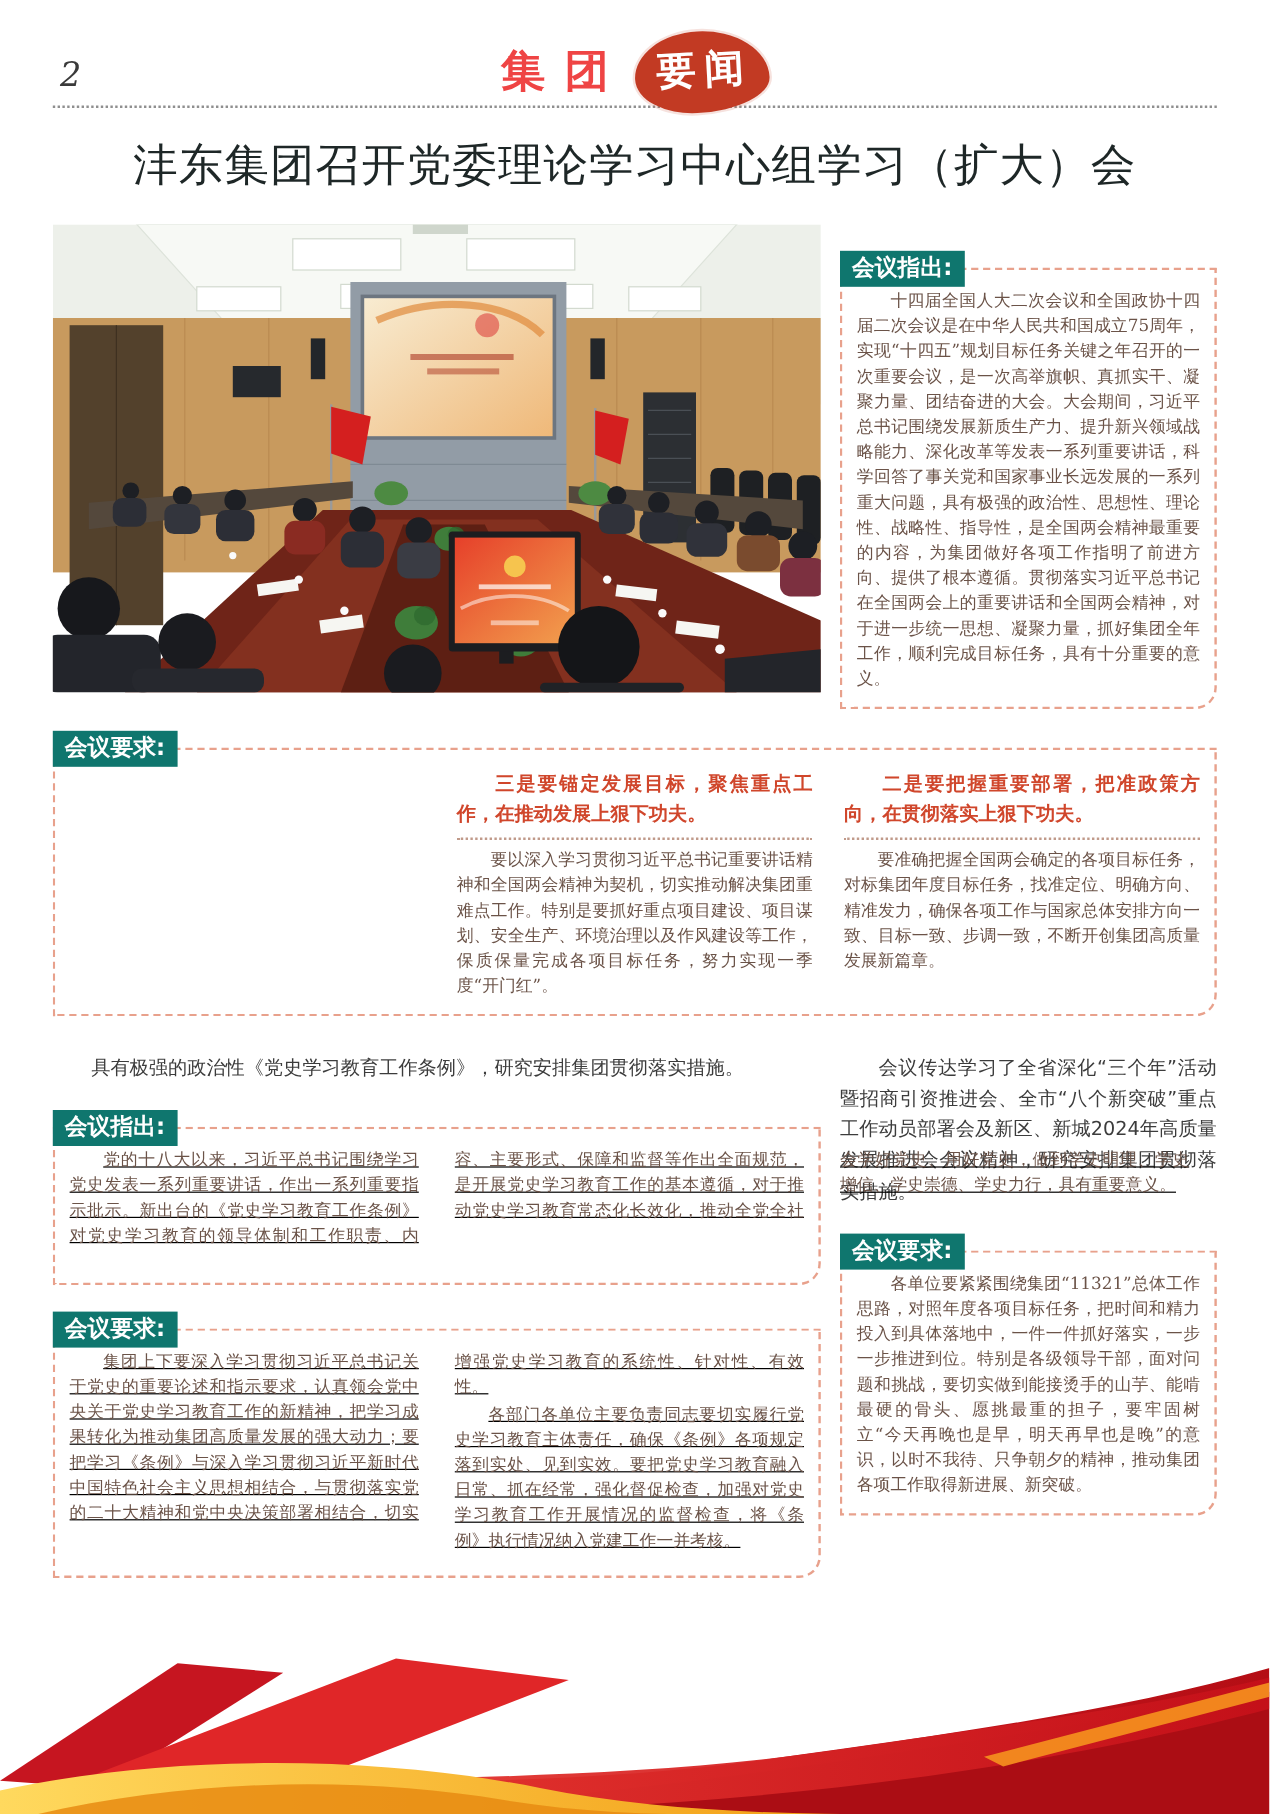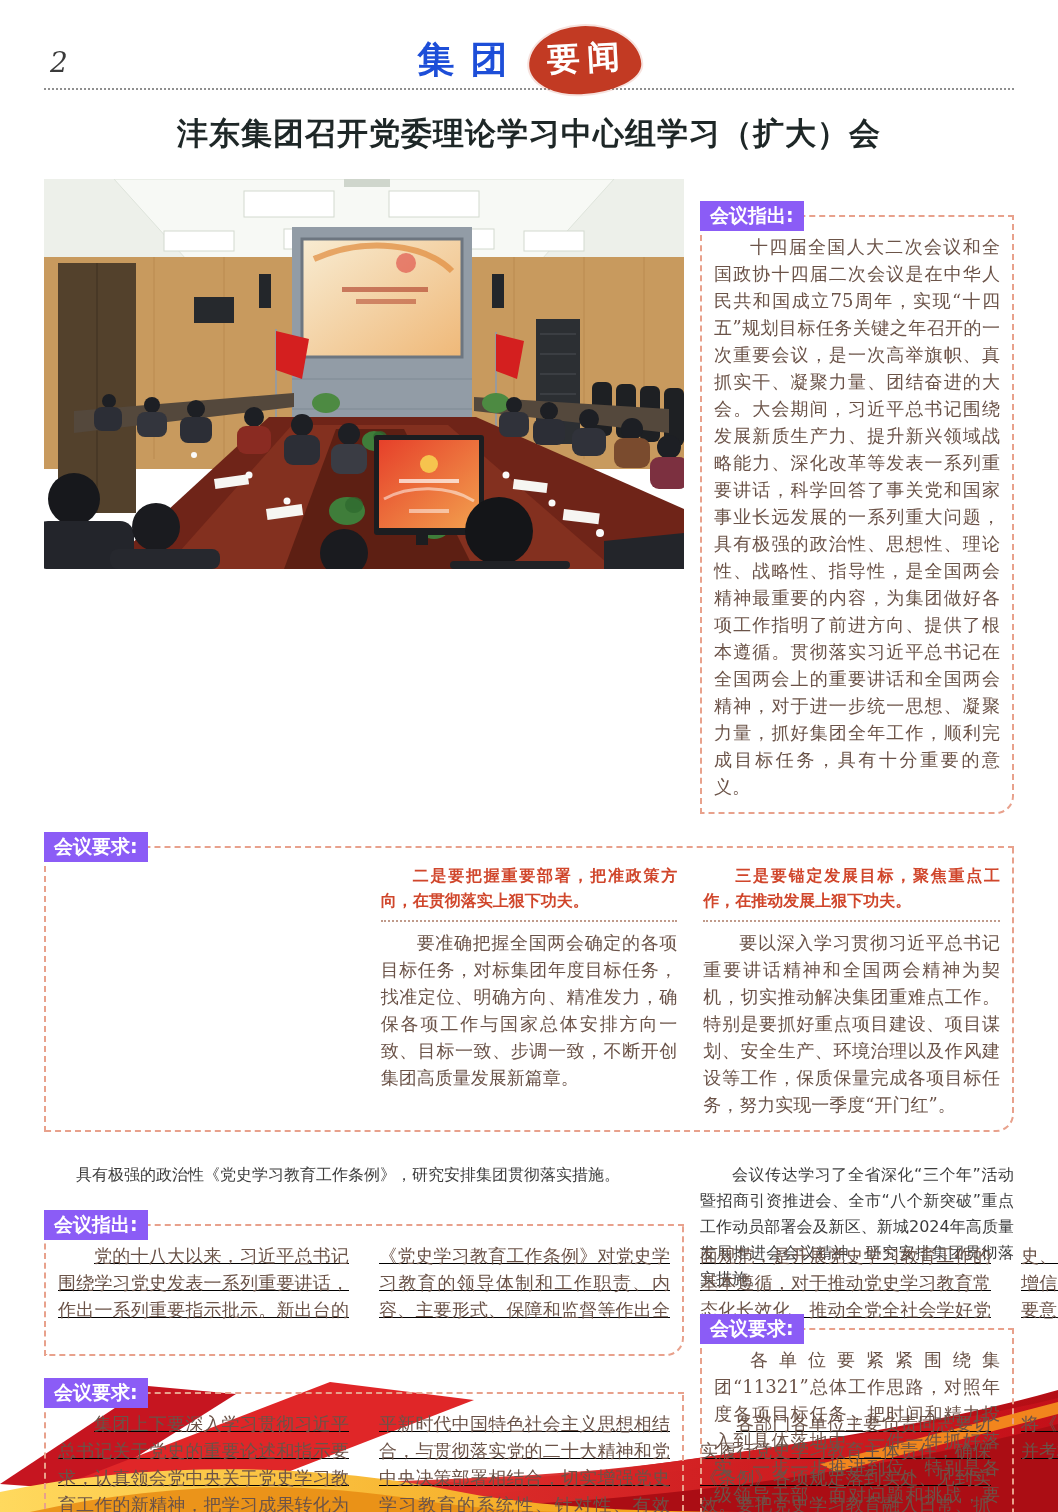--- a/index.html
+++ b/index.html
@@ -3,39 +3,39 @@
 <meta charset="utf-8">
 <style>
   html,body{margin:0;padding:0;background:#ffffff;}
   .page{position:relative;width:1058px;height:1512px;background:#fff;overflow:hidden;
         font-family:"DejaVu Sans",sans-serif;}
   
   .header{position:relative;height:94px;}
   .page-num{position:absolute;left:50px;top:46px;font-size:28px;color:#3a3a3a;
             font-family:"DejaVu Serif",serif;font-style:italic;}
   .brand{position:absolute;left:0;right:0;top:26px;text-align:center;z-index:2;}
-  .brand-prefix{color:#1d4ed8;font-size:37px;font-weight:bold;letter-spacing:16px;
+  .brand-prefix{color:#ef4444;font-size:37px;font-weight:bold;letter-spacing:16px;
                 vertical-align:middle;}
   .brand-seal{display:inline-block;background:#c23a23;color:#ffffff;font-size:33px;
               font-weight:bold;letter-spacing:7px;padding:10px 14px 13px 18px;
               border-radius:48% 52% 55% 45% / 55% 60% 40% 45%;vertical-align:middle;
               transform:rotate(-3deg);box-shadow:0 0 0 2px rgba(194,58,35,.15);}
   .head-rule{position:absolute;left:44px;right:44px;top:88px;border-top:2px dotted #8f8f8f;z-index:1;}
   
   .intro{margin:38px auto 0;width:800px;color:#d2402d;font-size:19px;line-height:1.95;
          text-align:justify;text-indent:2em;}
-  .headline{margin:18px 40px 16px;text-align:center;color:#1e2727;font-weight:700;
-            font-size:31px;line-height:1.38;letter-spacing:1px;}
+  .headline{margin:18px 40px 16px;text-align:center;color:#1e2727;font-weight:400;
+            font-size:37px;line-height:1.38;letter-spacing:1px;}
   
   .lede{color:#3c3c3c;font-size:16px;line-height:1.62;text-align:justify;text-indent:2em;margin:0;}
   .boxed{position:relative;border:2px dashed #e8a18c;border-radius:0 0 18px 0;
          padding:16px 12px 12px;}
-  .sec-label{position:absolute;top:-16px;left:-2px;background:#8b5cf6;color:#fff;
+  .sec-label{position:absolute;top:-16px;left:-2px;background:#0f766e;color:#fff;
              font-size:19px;font-weight:bold;padding:5px 10px 6px;line-height:1;z-index:2;}
-  .kai-text{font-family:"DejaVu Serif",serif;color:#6b5348;font-size:18px;line-height:1.5;
+  .kai-text{font-family:"DejaVu Serif",serif;color:#6b5348;font-size:14px;line-height:1.5;
             text-align:justify;text-indent:2em;margin:0;}
   .kai-text + .kai-text{margin-top:2px;}
   .lead-red{color:#d0462b;font-weight:bold;font-size:16px;line-height:1.55;text-indent:2em;
             margin:0 0 7px;padding-bottom:7px;border-bottom:2px dotted #c09a8a;text-align:justify;}
   
   .main-row{display:flex;gap:16px;margin:24px 44px 0;position:relative;z-index:1;}
   .photo-wrap{width:640px;height:390px;flex:none;}
   .photo-wrap svg{display:block;width:100%;height:100%;}
   .col-right{flex:1;min-width:0;}
   .col-right .boxed{margin-top:36px;}
@@ -253,26 +253,26 @@
         <p class="kai-text">十四届全国人大二次会议和全国政协十四届二次会议是在中华人民共和国成立75周年，实现“十四五”规划目标任务关键之年召开的一次重要会议，是一次高举旗帜、真抓实干、凝聚力量、团结奋进的大会。大会期间，习近平总书记围绕发展新质生产力、提升新兴领域战略能力、深化改革等发表一系列重要讲话，科学回答了事关党和国家事业长远发展的一系列重大问题，具有极强的政治性、思想性、理论性、战略性、指导性，是全国两会精神最重要的内容，为集团做好各项工作指明了前进方向、提供了根本遵循。贯彻落实习近平总书记在全国两会上的重要讲话和全国两会精神，对于进一步统一思想、凝聚力量，抓好集团全年工作，顺利完成目标任务，具有十分重要的意义。</p>
       </div>
     </div>
   </div>
 
   <div class="band boxed">
     <span class="sec-label">会议要求:</span>
     <div class="bcol">
     </div>
     <div class="bcol">
+      <p class="lead-red">三是要锚定发展目标，聚焦重点工作，在推动发展上狠下功夫。</p>
+      <p class="kai-text">要以深入学习贯彻习近平总书记重要讲话精神和全国两会精神为契机，切实推动解决集团重难点工作。特别是要抓好重点项目建设、项目谋划、安全生产、环境治理以及作风建设等工作，保质保量完成各项目标任务，努力实现一季度“开门红”。</p>
+    </div>
+    <div class="bcol">
       <p class="lead-red">二是要把握重要部署，把准政策方向，在贯彻落实上狠下功夫。</p>
       <p class="kai-text">要准确把握全国两会确定的各项目标任务，对标集团年度目标任务，找准定位、明确方向、精准发力，确保各项工作与国家总体安排方向一致、目标一致、步调一致，不断开创集团高质量发展新篇章。</p>
-    </div>
-    <div class="bcol">
-      <p class="lead-red">三是要锚定发展目标，聚焦重点工作，在推动发展上狠下功夫。</p>
-      <p class="kai-text">要以深入学习贯彻习近平总书记重要讲话精神和全国两会精神为契机，切实推动解决集团重难点工作。特别是要抓好重点项目建设、项目谋划、安全生产、环境治理以及作风建设等工作，保质保量完成各项目标任务，努力实现一季度“开门红”。</p>
     </div>
   </div>
 
   <div class="lower-row">
     <div class="lower-left">
       <p class="lede">具有极强的政治性《党史学习教育工作条例》，研究安排集团贯彻落实措施。</p>
 
       <div class="boxed">
         <span class="sec-label">会议指出:</span>
         <div class="two-col h-zhichu">

